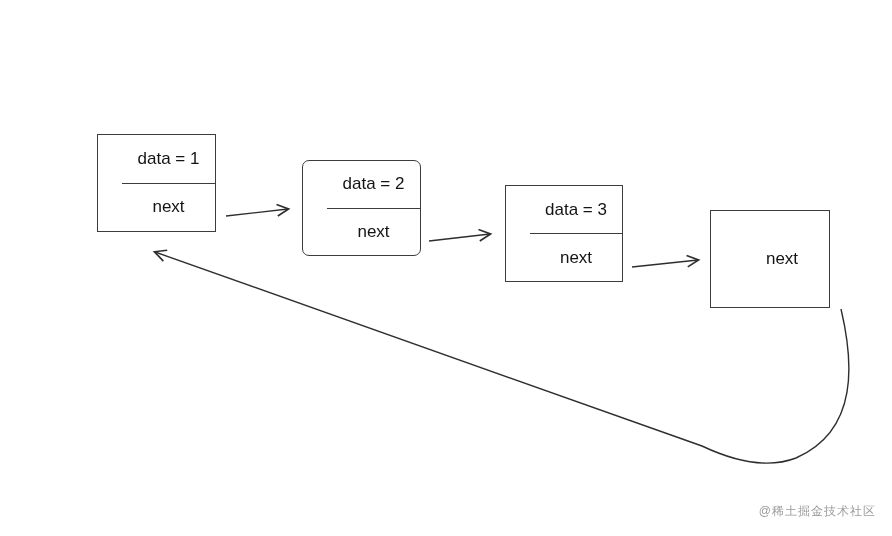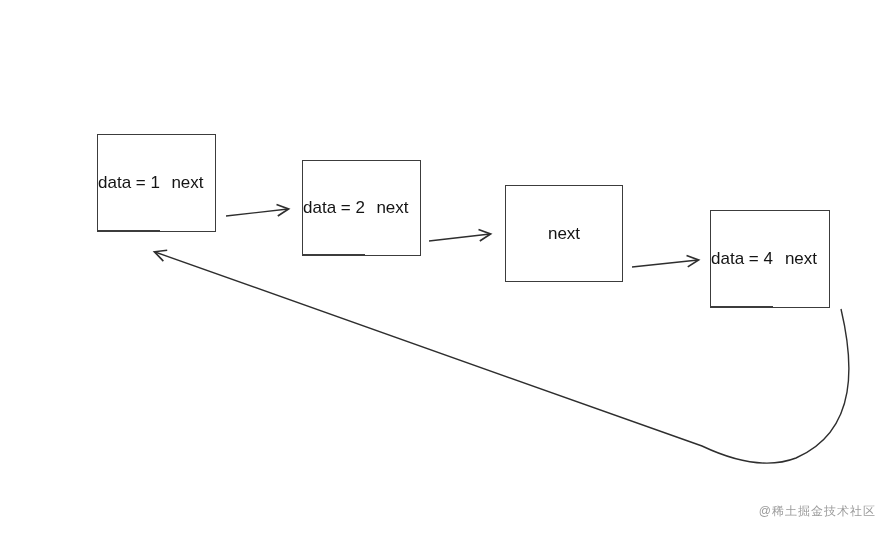--- a/index.html
+++ b/index.html
@@ -21,37 +21,38 @@
     top: 0;
     width: 892px;
     height: 536px;
     pointer-events: none;
   }
   .node {
     position: absolute;
     background: #ffffff;
     border: 1.5px solid #3c3c3c;
     display: flex;
-    flex-direction: row;
+    flex-direction: column;
     box-sizing: border-box;
+    padding-left: 24px;
   }
   .cell {
     flex: 1;
     display: flex;
     align-items: center;
     justify-content: center;
     font-size: 17px;
     color: #141414;
     white-space: nowrap;
   }
   .data-cell {
     border-bottom: 1.5px solid #3c3c3c;
   }
   .node-1 { left: 97px;  top: 134px; width: 119px; height: 98px; }
-  .node-2 { left: 302px; top: 160px; width: 119px; height: 96px; }
+  .node-2 { left: 302px; top: 160px; width: 119px; height: 96px; border-radius: 7px; }
   .node-3 { left: 505px; top: 185px; width: 118px; height: 97px; }
   .node-4 { left: 710px; top: 210px; width: 120px; height: 98px; }
   .watermark {
     position: absolute;
     right: 16px;
     bottom: 16px;
     color: #9c9c9c;
     font-size: 12px;
     letter-spacing: 1px;
     user-select: none;
@@ -85,23 +86,23 @@
     <div class="cell data-cell">data = 1</div>
     <div class="cell">next</div>
   </div>
 
   <div class="node node-2">
     <div class="cell data-cell">data = 2</div>
     <div class="cell">next</div>
   </div>
 
   <div class="node node-3">
+    <div class="cell data-cell">data = 3</div>
     <div class="cell">next</div>
   </div>
 
   <div class="node node-4">
-    <div class="cell data-cell">data = 4</div>
     <div class="cell">next</div>
   </div>
 
   <div class="watermark">@稀土掘金技术社区</div>
 
 </div>
 
 </body></html>

